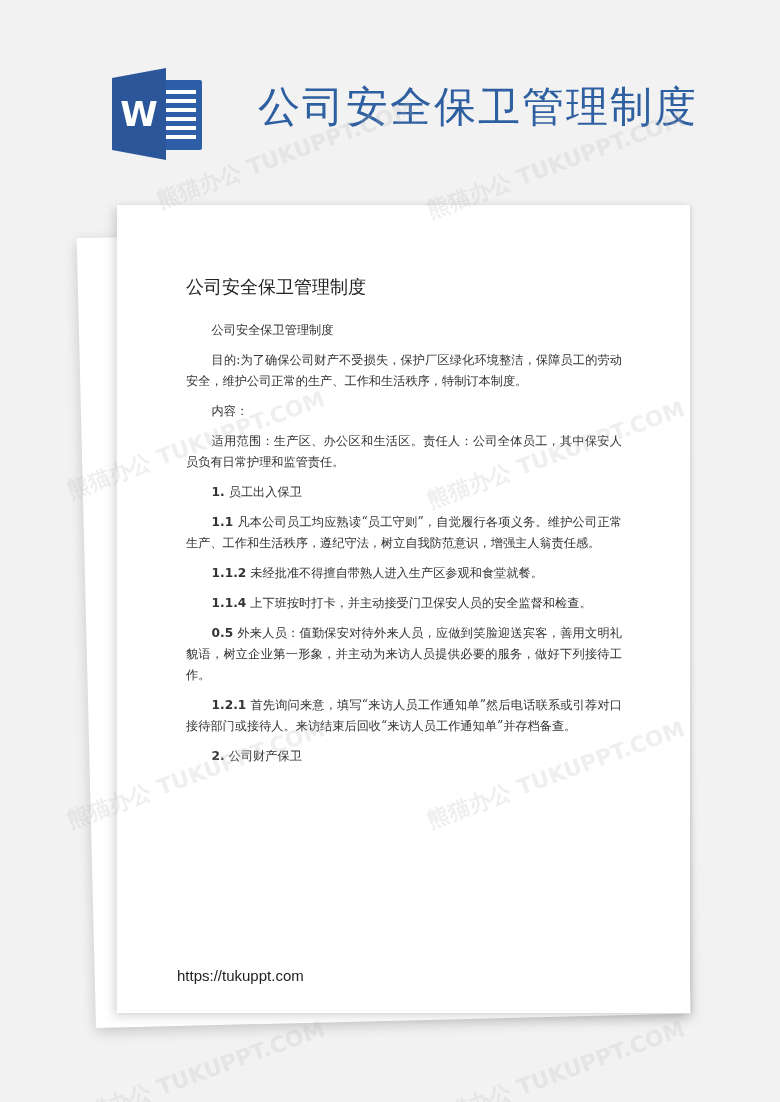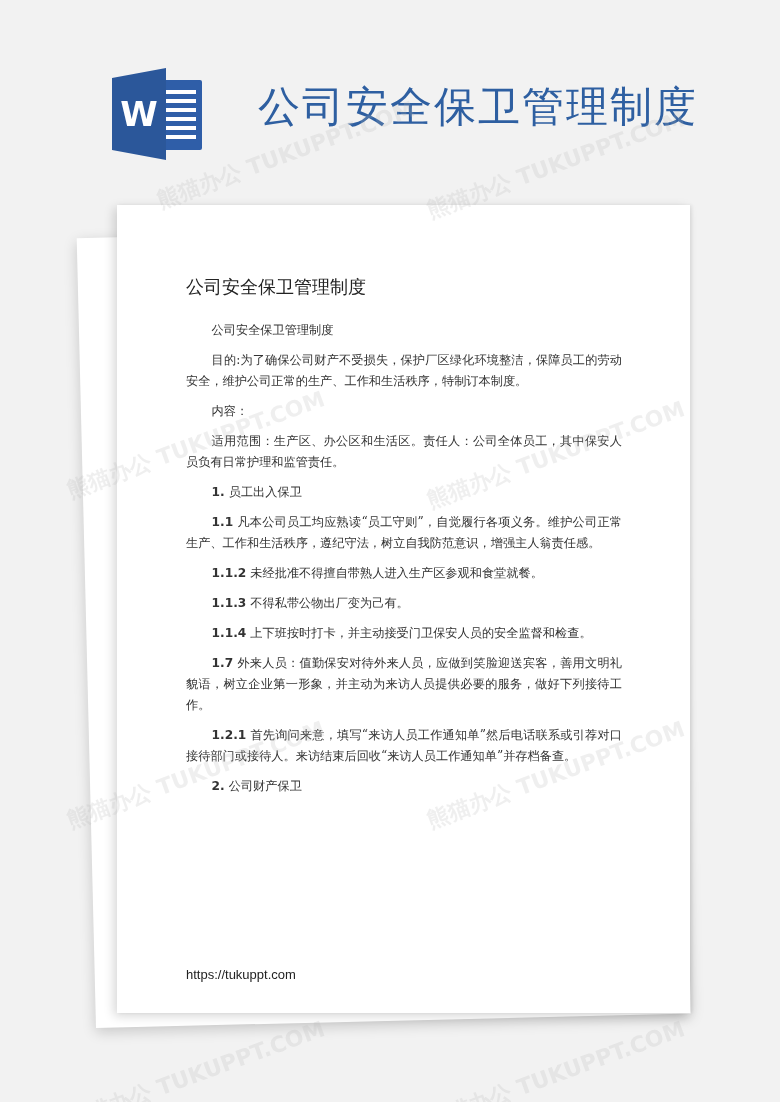--- a/index.html
+++ b/index.html
@@ -31,22 +31,22 @@
       font-family: "DejaVu Sans", sans-serif; font-size: 18px; color: #222;
       white-space: nowrap;
     }
     .body {
       position: absolute; left: 69px; top: 115px; width: 436px;
       font-size: 12.2px; line-height: 21px; color: #333;
     }
     .body p { margin: 0 0 9px 0; text-indent: 2.1em; text-align: justify; }
     .num { font-family: "DejaVu Sans", sans-serif; font-weight: bold; color: #333; margin-right: 4px; }
     .footer-url {
-      position: absolute; left: 69px; top: 762px;
-      font-family: "Liberation Sans", sans-serif; font-size: 13px; color: #222;
+      position: absolute; left: 60px; top: 762px;
+      font-family: "Liberation Sans", sans-serif; font-size: 15px; color: #222;
     }
     .wm {
       position: absolute; font-family: "DejaVu Sans", sans-serif; font-size: 22px; font-weight: bold;
       color: rgba(180,180,180,0.22); transform: rotate(-20deg); white-space: nowrap; pointer-events: none;
     }
   </style>
 </head>
 <body>
 
 <div class="header">
@@ -69,23 +69,22 @@
 <div class="page">
   <div class="doc-title">公司安全保卫管理制度</div>
   <div class="body" id="doc-body">
       <p><span>公司安全保卫管理制度</span></p>
       <p><span>目的:为了确保公司财产不受损失，保护厂区绿化环境整洁，保障员工的劳动安全，维护公司正常的生产、工作和生活秩序，特制订本制度。</span></p>
       <p><span>内容：</span></p>
       <p><span>适用范围：生产区、办公区和生活区。责任人：公司全体员工，其中保安人员负有日常护理和监管责任。</span></p>
       <p><span class="num">1.</span><span>员工出入保卫</span></p>
       <p><span class="num">1.1</span><span>凡本公司员工均应熟读“员工守则”，自觉履行各项义务。维护公司正常生产、工作和生活秩序，遵纪守法，树立自我防范意识，增强主人翁责任感。</span></p>
       <p><span class="num">1.1.2</span><span>未经批准不得擅自带熟人进入生产区参观和食堂就餐。</span></p>
-      <p><span class="num">1.1.3</span><span>不得私带公物出厂变为己有。</span></p>
       <p><span class="num">1.1.4</span><span>上下班按时打卡，并主动接受门卫保安人员的安全监督和检查。</span></p>
-      <p><span class="num">1.7</span><span>外来人员：值勤保安对待外来人员，应做到笑脸迎送宾客，善用文明礼貌语，树立企业第一形象，并主动为来访人员提供必要的服务，做好下列接待工作。</span></p>
+      <p><span class="num">0.5</span><span>外来人员：值勤保安对待外来人员，应做到笑脸迎送宾客，善用文明礼貌语，树立企业第一形象，并主动为来访人员提供必要的服务，做好下列接待工作。</span></p>
       <p><span class="num">1.2.1</span><span>首先询问来意，填写“来访人员工作通知单”然后电话联系或引荐对口接待部门或接待人。来访结束后回收“来访人员工作通知单”并存档备查。</span></p>
       <p><span class="num">2.</span><span>公司财产保卫</span></p>
     </div>
   <div class="footer-url">https://tukuppt.com</div>
 </div>
 
 <div class="wm" style="left:150px;top:140px;">熊猫办公 TUKUPPT.COM</div>
 <div class="wm" style="left:420px;top:150px;">熊猫办公 TUKUPPT.COM</div>
 <div class="wm" style="left:60px;top:430px;">熊猫办公 TUKUPPT.COM</div>
 <div class="wm" style="left:420px;top:440px;">熊猫办公 TUKUPPT.COM</div>

